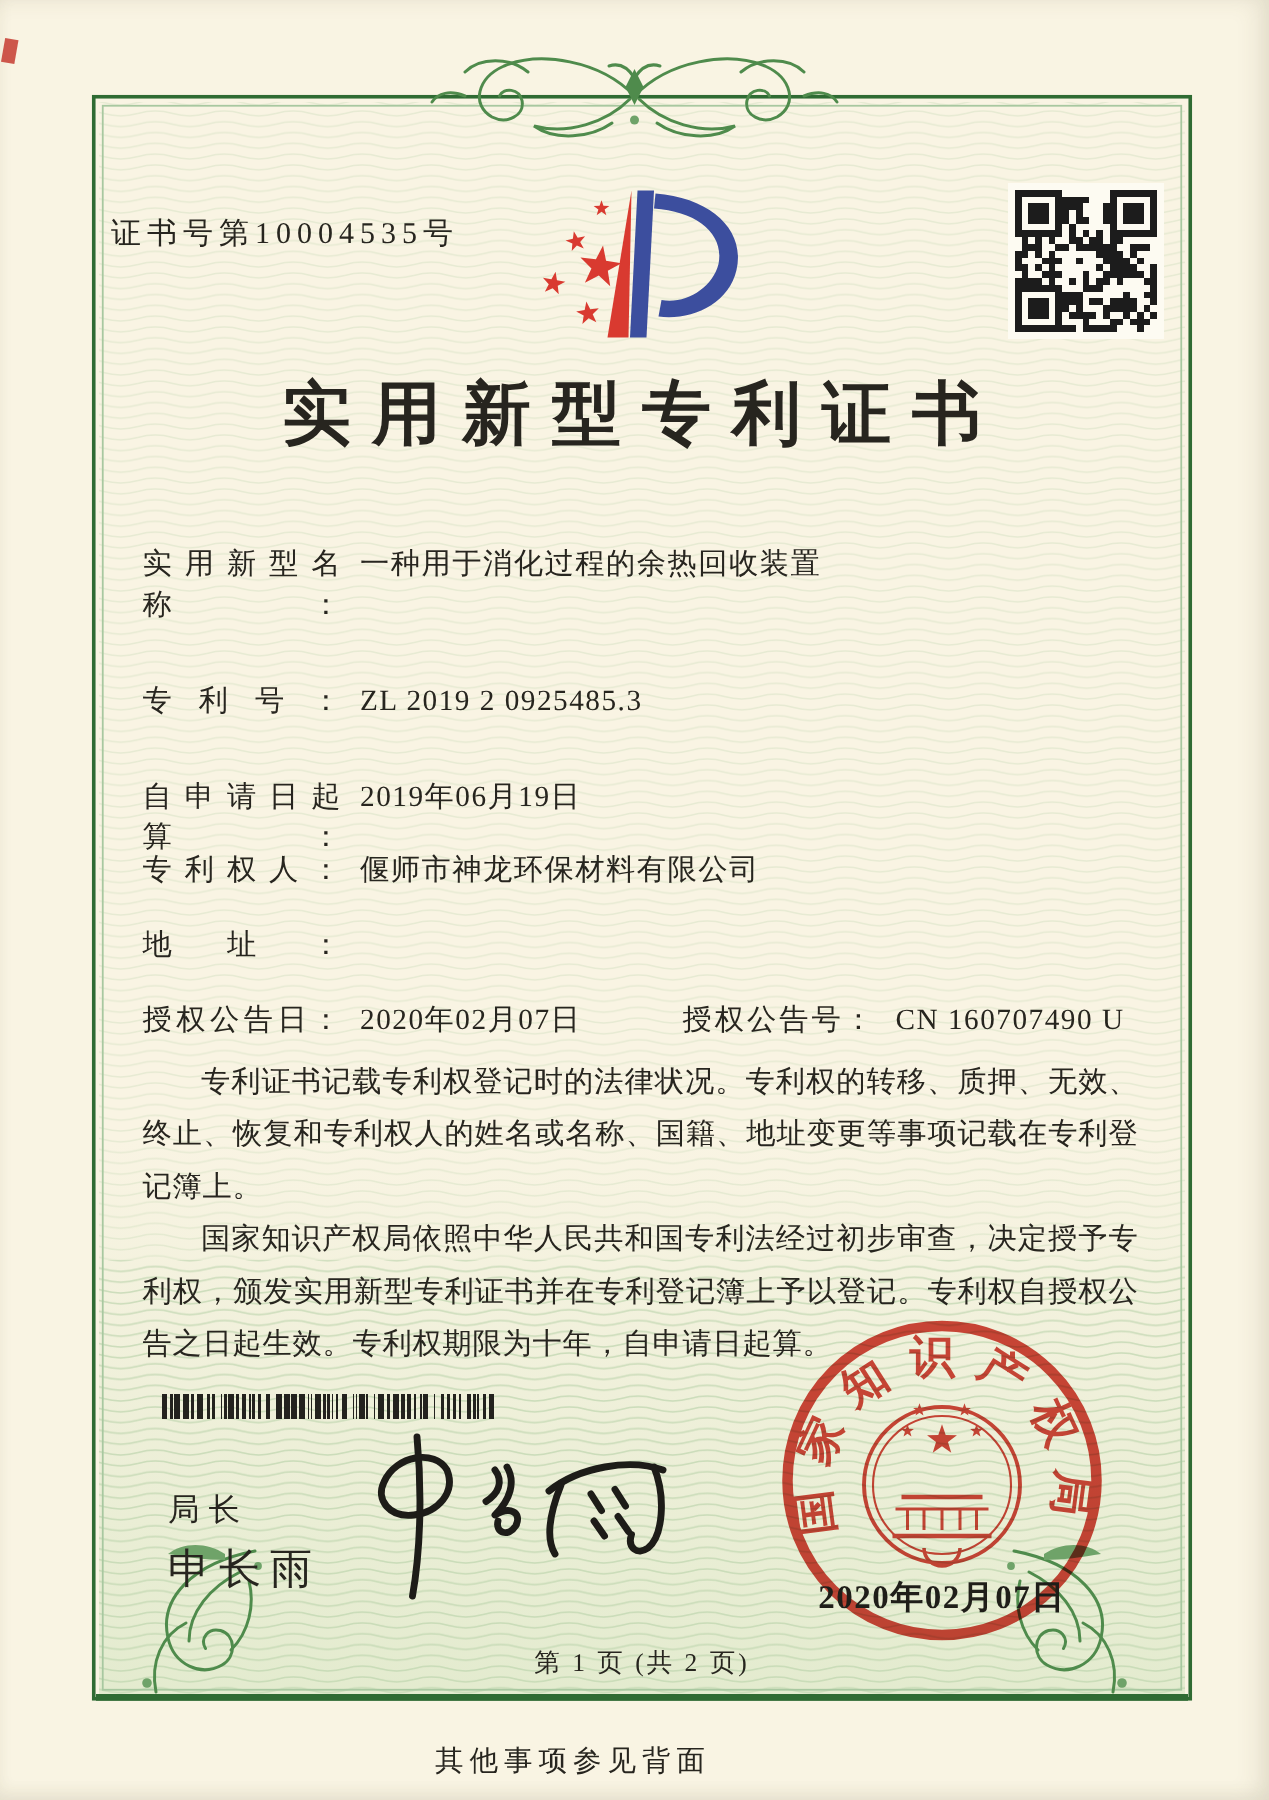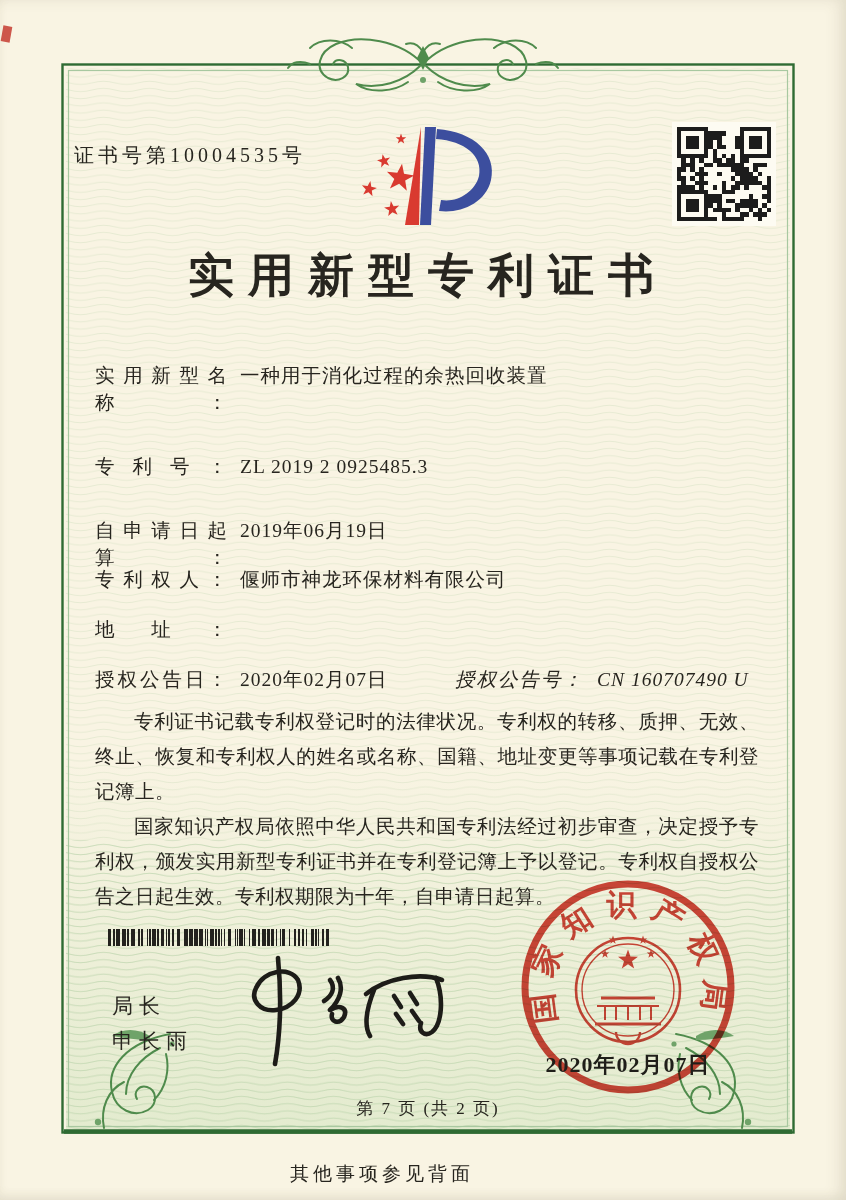--- a/index.html
+++ b/index.html
@@ -16,30 +16,30 @@
   .logo{left:345px;top:112px;}
   .qr{left:672px;top:122px;background:#fdfbf2;}
   .title{left:62px;top:245px;width:732px;text-align:center;font-size:46px;font-weight:bold;
          letter-spacing:14px;padding-left:0;box-sizing:border-box;}
   
   .frow{left:95px;display:flex;align-items:baseline;font-size:19.5px;}
   .flabel{display:inline-block;width:132px;text-align:justify;text-align-last:justify;flex:none;}
   .fvalue{margin-left:13px;letter-spacing:1px;white-space:nowrap;}
   .fr0{top:362px}.fr1{top:416px}.fr2{top:453px}.fr3{top:517px}.fr4{top:566px}.fr5{top:616px}
   .grant1{top:666px}
-  .grant2{left:455px;top:666px;display:flex;align-items:baseline;font-size:19.5px;font-style:italic;}
+  .grant2{left:455px;top:666px;display:flex;align-items:baseline;font-size:19.5px;}
   .grant2 .glabel{letter-spacing:2px;}
   
   .paras{left:95px;top:704px;width:664px;font-size:19.5px;line-height:35px;letter-spacing:.5px;text-align:justify;}
   .paras p{margin:0;text-indent:2em;}
   
   .barcode{left:108px;top:929px;}
   .signer-title{left:112px;top:992px;font-size:21px;letter-spacing:6px;
                 font-family:Liberation Sans, sans-serif;}
-  .signer-name{left:112px;top:1027px;font-size:21px;letter-spacing:6px;
+  .signer-name{left:112px;top:1027px;font-size:28px;letter-spacing:6px;
                 font-family:"Liberation Sans","DejaVu Sans",sans-serif;}
   .signature{left:232px;top:938px;}
   .seal{left:513px;top:872px;mix-blend-mode:multiply;opacity:.93;}
   .seal-date{left:517px;top:1050px;width:222px;text-align:center;font-size:22px;letter-spacing:1px;font-weight:bold;color:#1f1e19;}
   .page-note{left:62px;top:1097px;width:732px;text-align:center;font-size:17px;letter-spacing:2px;}
   .back-note{left:0;top:1161px;width:764px;text-align:center;font-size:19px;letter-spacing:4px;}
   .scan-mark{left:2px;top:26px;width:9px;height:16px;background:#c63b30;opacity:.85;transform:rotate(10deg);}
 </style>
 </head>
 <body>
@@ -507,17 +507,17 @@
       <path d="M88,126 L142,126" stroke-width="3"></path>
       <path d="M84,134 L146,134" stroke-width="2"></path>
       <path d="M92,134 L92,148 M103,134 L103,148 M115,134 L115,148 M127,134 L127,148 M138,134 L138,148" stroke-width="2"></path>
       <path d="M82,152 L148,152" stroke-width="3"></path>
       <path d="M103,160 A 12,12 0 0 0 127,160" stroke-width="2.4"></path>
     </g>
   </svg>
 
   <div class="abs seal-date">2020年02月07日</div>
 
-  <div class="abs page-note">第 7 页 (共 2 页)</div>
+  <div class="abs page-note">第 1 页 (共 2 页)</div>
 
   <div class="abs back-note">其他事项参见背面</div>
 
 </div>
 
 </body></html>

